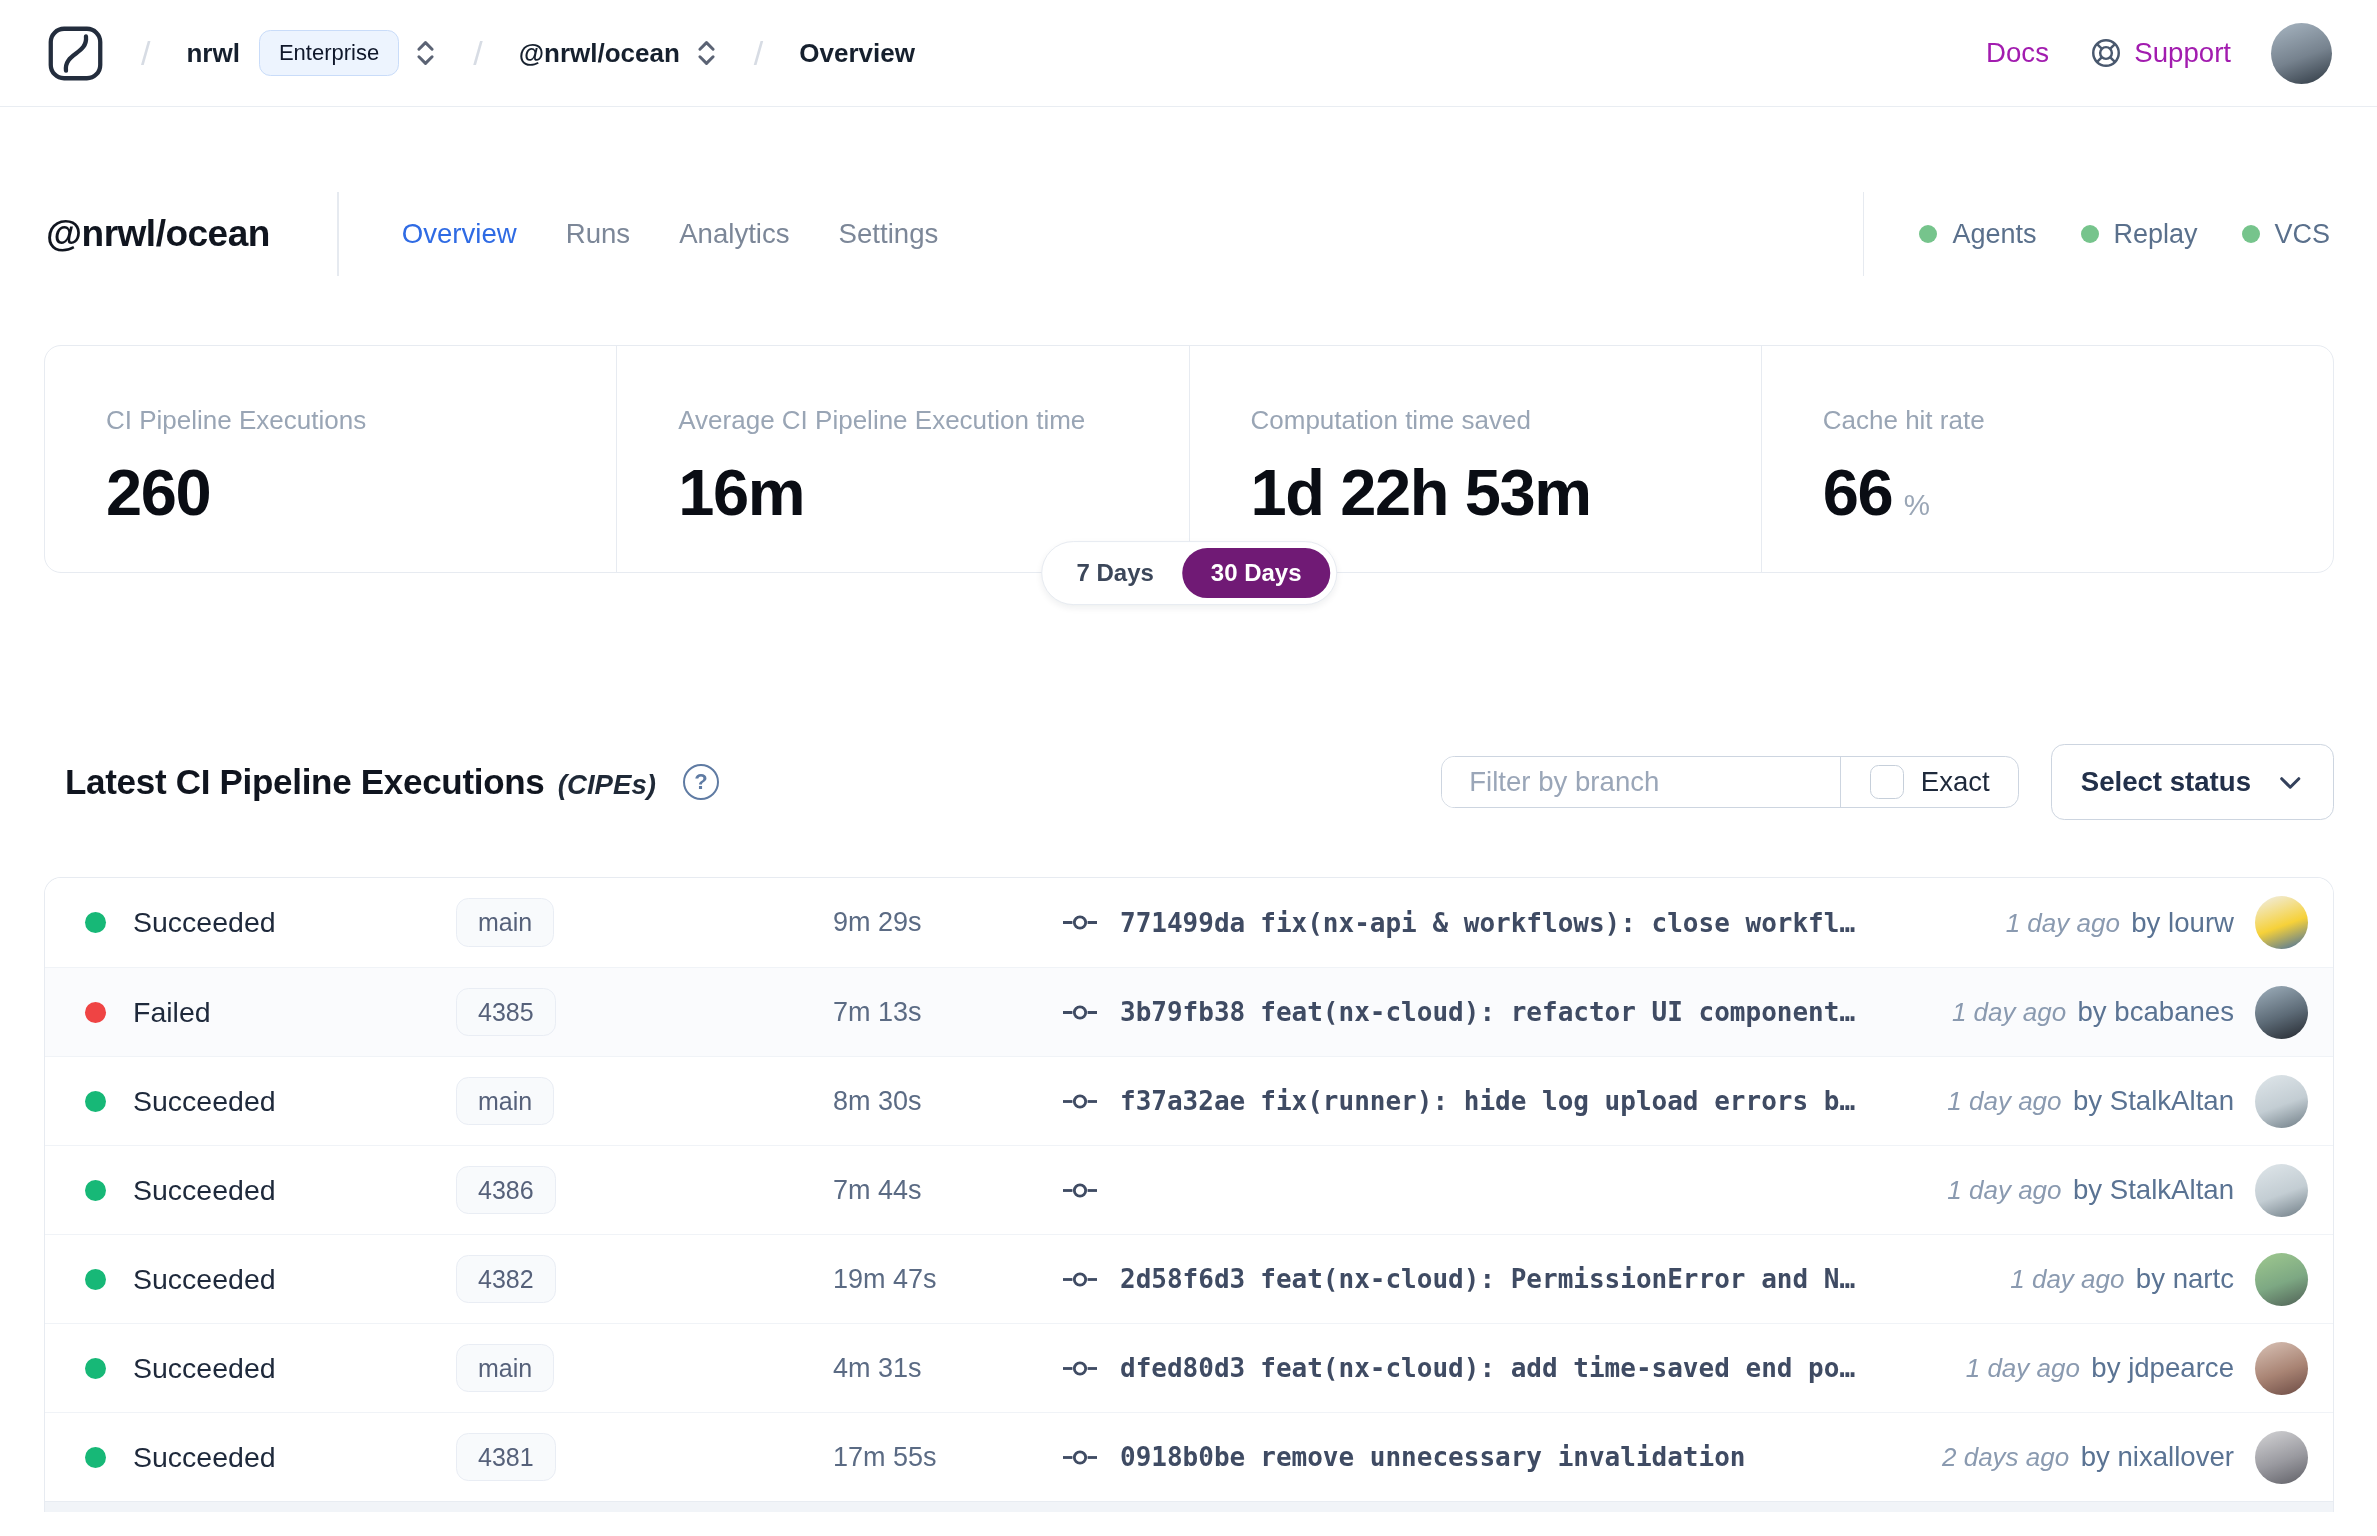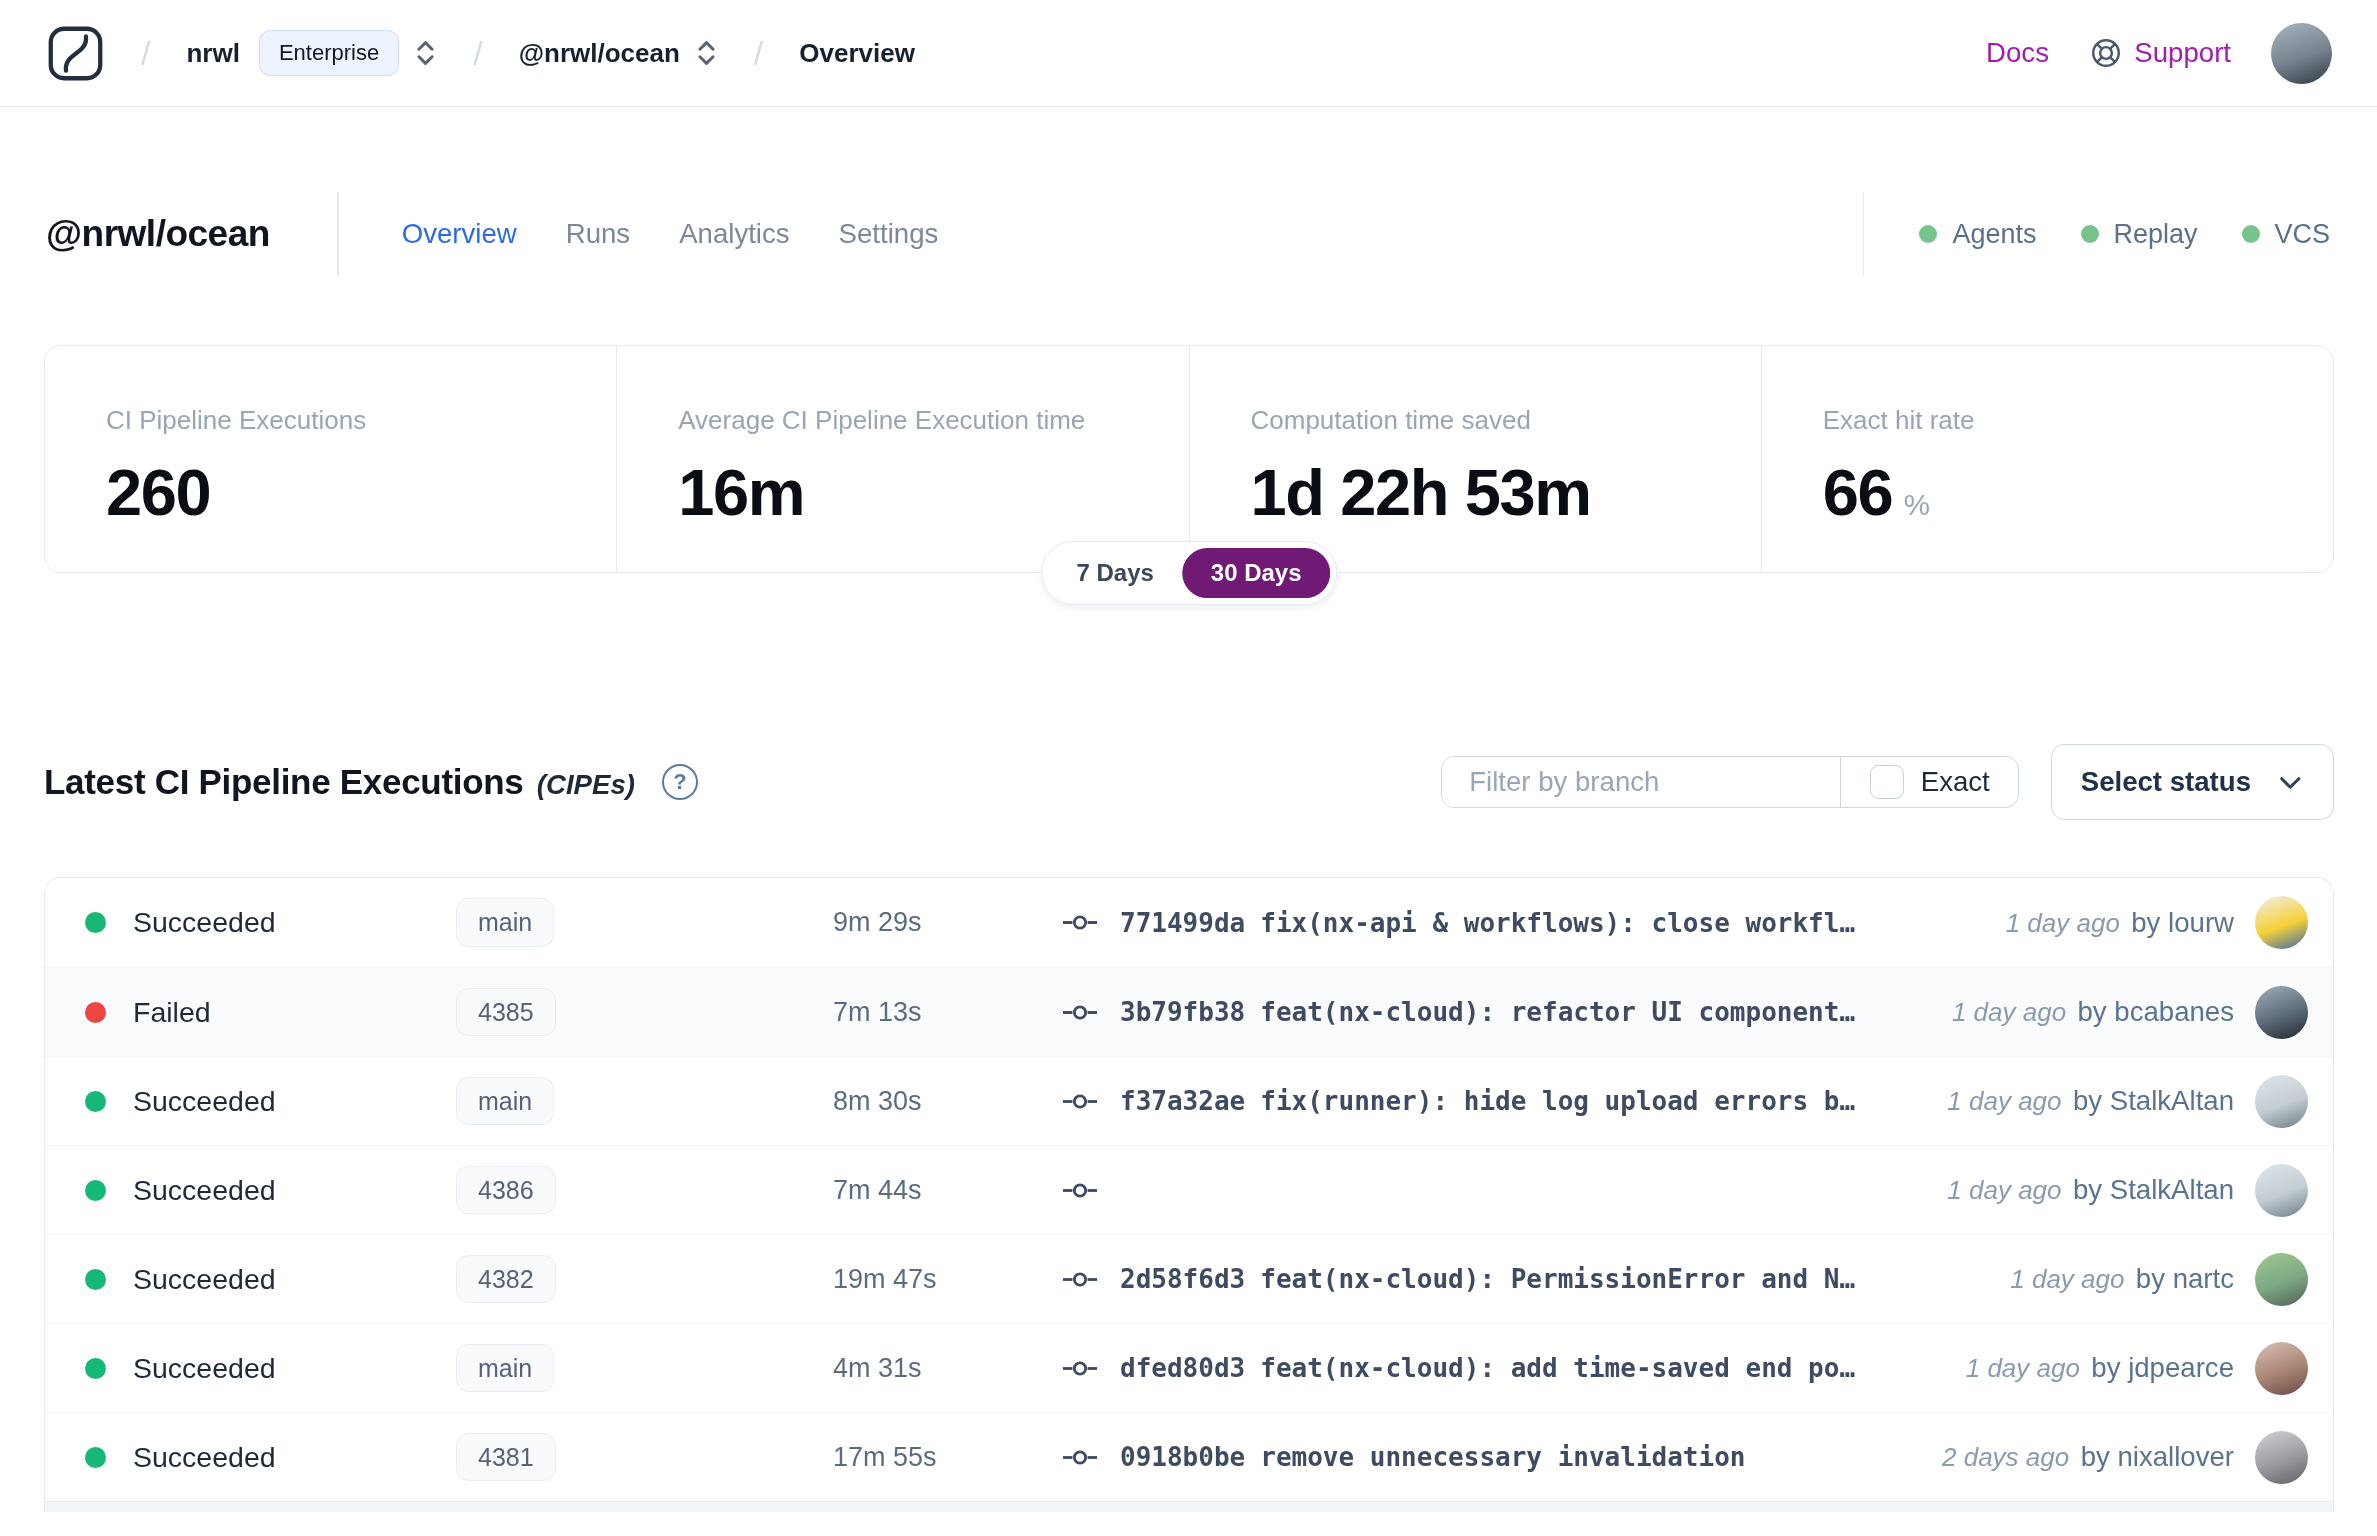--- a/index.html
+++ b/index.html
@@ -52,21 +52,21 @@
   .period-toggle { position:absolute; left:50%; bottom:0; transform:translate(-50%,50%);
     background:#fff; border:1.9px solid #e7ebf1; border-radius:42px; display:flex;
     align-items:center; padding:5.7px; box-shadow:0 2.9px 7.6px rgba(15,23,42,0.07); }
   .period-opt { font-size:24px; font-weight:600; color:#3c475a; padding:11.4px 28.5px;
     border-radius:32px; cursor:pointer; white-space:nowrap; }
   .period-opt.selected { background:#701a75; color:#fff; font-weight:700; }
 
   
   .section-header { display:flex; align-items:center; padding:0 44px; margin-top:171px; }
   .sec-title-wrap { display:flex; align-items:baseline; }
-  .sec-title { font-size:35px; font-weight:700; color:#10151f; letter-spacing:-0.3px; }
+  .sec-title { font-size:35px; font-weight:700; color:#10151f; letter-spacing:-0.3px;margin-left:21px; }
   .sec-subtitle { font-size:27.6px; font-style:italic; font-weight:600; color:#1f2937; margin-left:13.3px; }
   .help-circle { width:36px; height:36px; border:2.4px solid #5f7ba3; border-radius:50%;
     color:#5f7ba3; font-size:22px; font-weight:600; display:flex; align-items:center;
     justify-content:center; margin-left:27px; align-self:center; cursor:pointer; }
   .sec-right { margin-left:auto; display:flex; align-items:center; gap:32px; }
   .filter-group { display:flex; height:52px; border:1.9px solid #cdd5e0; border-radius:13.3px;
     overflow:hidden; background:#fff; }
   .filter-input { border:none; outline:none; width:398px; padding:0 27px; font-size:27.6px;
     color:#1e293b; font-family:"Liberation Sans", sans-serif; }
   .filter-input::placeholder { color:#9aa6b8; }
@@ -195,21 +195,21 @@
           <span>16m</span>
         </div>
     </div>
     <div class="stat-card">
       <div class="stat-label">Computation time saved</div>
       <div class="stat-value">
           <span>1d 22h 53m</span>
         </div>
     </div>
     <div class="stat-card">
-      <div class="stat-label">Exact hit rate</div>
+      <div class="stat-label">Cache hit rate</div>
       <div class="stat-value">
         <span>66</span>
         <span class="stat-suffix">%</span>
       </div>
     </div>
   </div>
   <div class="period-toggle">
     <span class="period-opt">7 Days</span>
     <span class="period-opt selected">30 Days</span>
   </div>

